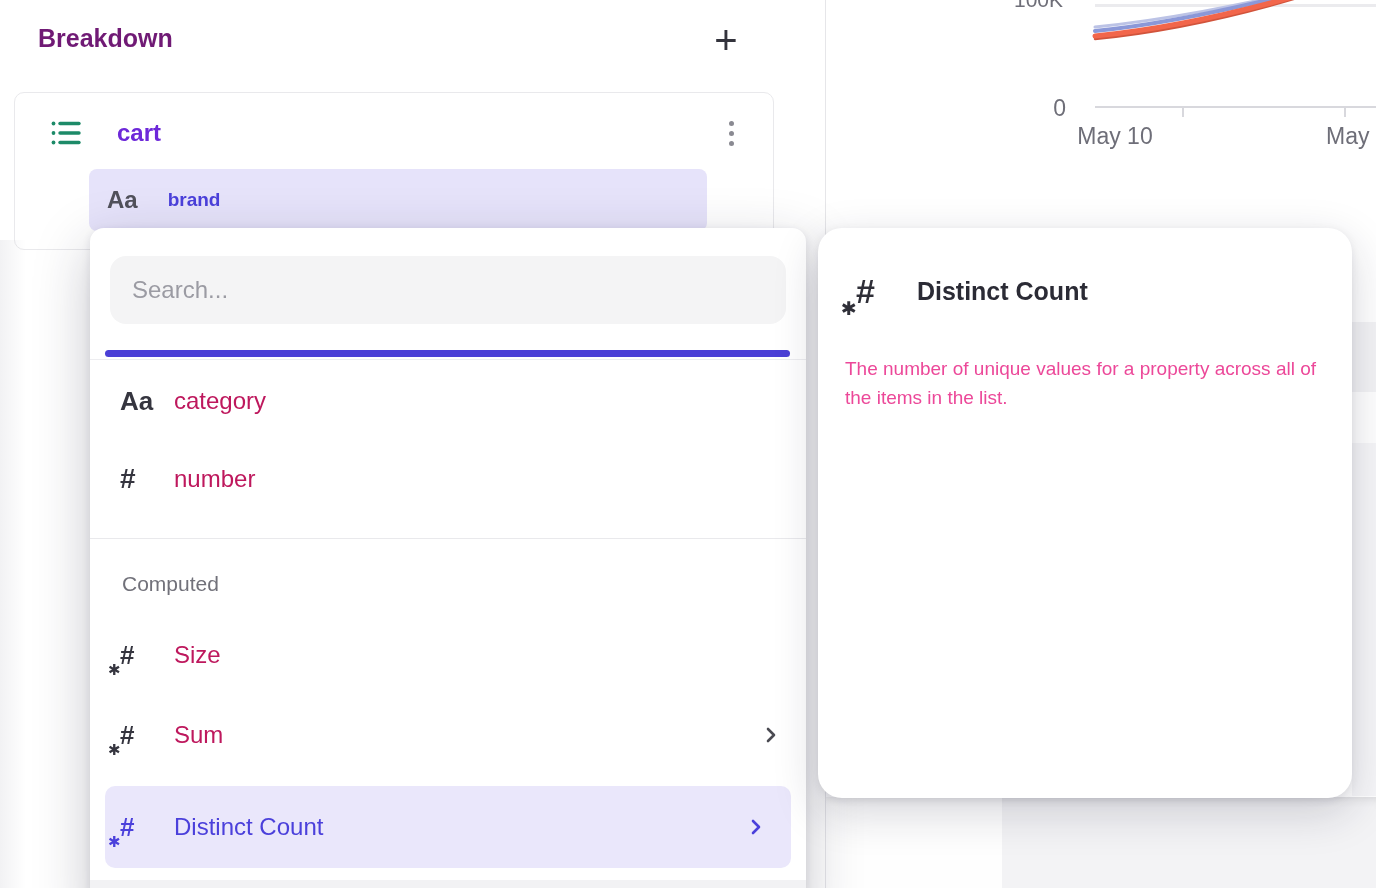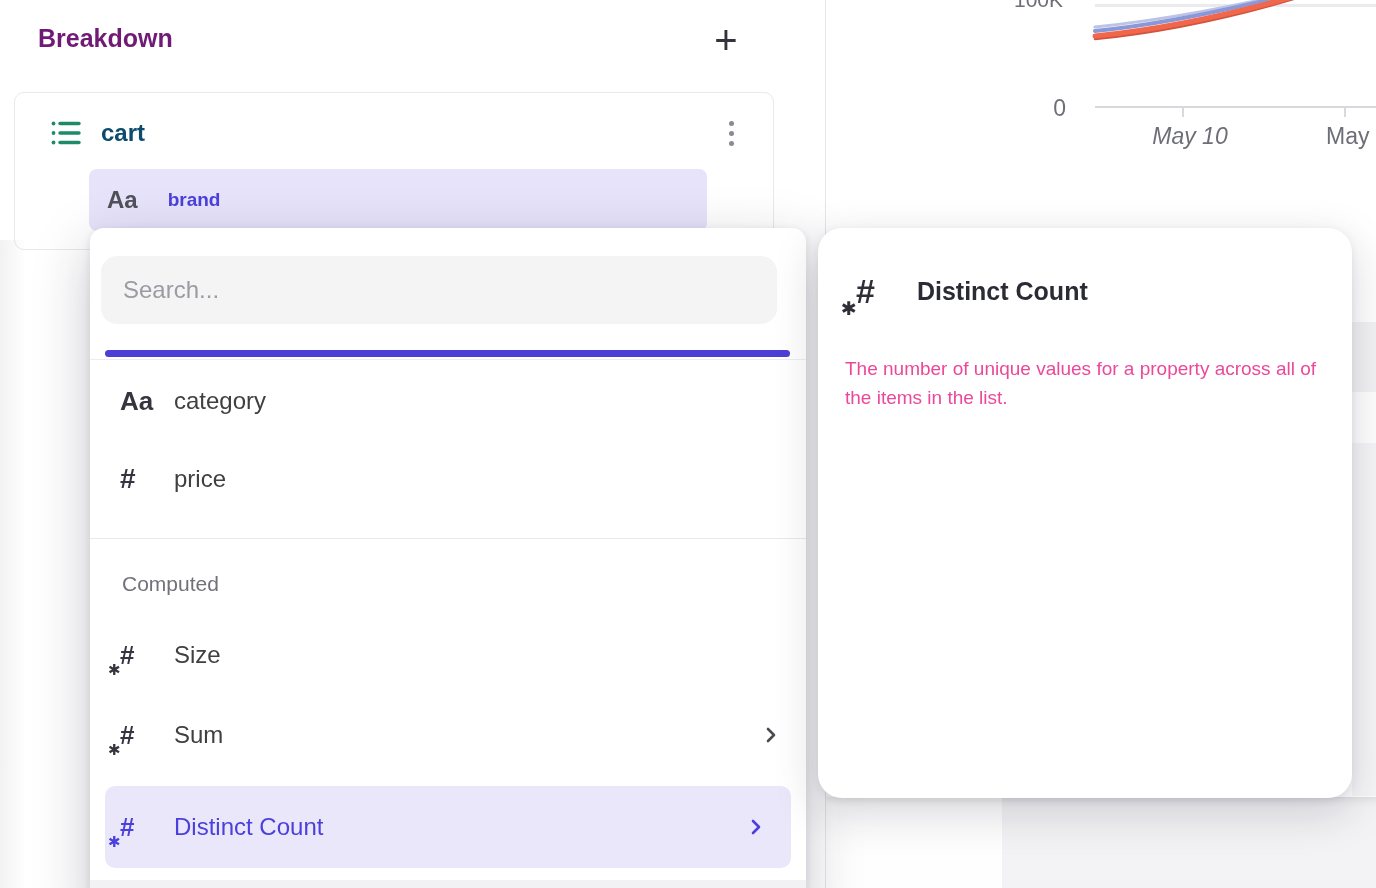--- a/index.html
+++ b/index.html
@@ -18,58 +18,58 @@
                   box-shadow: inset 0 10px 10px -8px rgba(0,0,0,.07); }
 
   .gridline-100k { position:absolute; left:1095px; top:4px; width:281px; height:3px; background:#ebebee; }
   .chart-lines { position:absolute; left:1095px; top:0; width:281px; height:60px; overflow:visible; }
   .x-axis { position:absolute; left:1095px; top:106px; width:281px; height:2px; background:#d8d8dd; }
   .x-tick { position:absolute; top:108px; width:2px; height:9px; background:#d8d8dd; }
   .tick-1 { left:1182px; } .tick-2 { left:1344px; }
   .axis-label { position:absolute; color:#6e6e78; font-size:23px; white-space:nowrap; }
   .y-100k { left:1014px; top:-12px; font-size:21px; }
   .y-0 { left:1030px; top:95px; width:36px; text-align:right; }
-  .x-may10 { left:1148px; top:123px; width:84px; text-align:center;font-style:italic; }
+  .x-may10 { left:1073px; top:123px; width:84px; text-align:center; }
   .x-may1 { left:1326px; top:123px; }
 
   
   .panel-title { position:absolute; left:38px; top:24px; font-size:25px; font-weight:700; color:#701a75; }
   .add-btn { position:absolute; left:704px; top:18px; width:44px; height:44px; display:flex;
              align-items:center; justify-content:center; cursor:pointer; background:none; border:none; }
   .add-btn span { font-size:40px; font-weight:300; color:#33333c; line-height:1; }
 
   .cart-card { position:absolute; left:14px; top:92px; width:760px; height:158px; background:#fff;
                border:1px solid #e9e9ec; border-radius:10px; }
   .cart-row { position:absolute; left:0; top:14px; width:100%; height:52px; display:flex; align-items:center; }
   .list-icon { margin-left:36px; width:30px; height:26px; flex:0 0 auto; }
-  .cart-label { margin-left:20px; font-size:24px; font-weight:600; color:#0c4a6e; }
+  .cart-label { margin-left:36px; font-size:24px; font-weight:600; color:#6d28d9; }
   .kebab { position:absolute; right:22px; top:6px; width:40px; height:40px; display:flex; flex-direction:column;
            align-items:center; justify-content:center; gap:5px; cursor:pointer; background:none; border:none; }
   .kebab i { width:5px; height:5px; border-radius:50%; background:#8a8a92; }
   .brand-chip { position:absolute; left:74px; top:76px; width:618px; height:62px; border-radius:8px;
                 background:#e6e3fa; display:flex; align-items:center; cursor:pointer; }
   .brand-chip .type-ic { margin-left:18px; font-size:24px; font-weight:700; color:#51515b; }
   .brand-chip .brand-name { margin-left:30px; font-size:19px; font-weight:600; color:#4b40db; }
 
   
   .dropdown { position:absolute; left:90px; top:228px; width:716px; height:690px; background:#fff;
               border-radius:14px; box-shadow:0 18px 55px rgba(30,30,55,.25), 0 2px 8px rgba(30,30,55,.10); }
-  .search-input { position:absolute; left:11px; top:28px; width:676px; height:68px; background:#f4f4f5;
+  .search-input { position:absolute; left:20px; top:28px; width:676px; height:68px; background:#f4f4f5;
                   border:none; border-radius:16px; padding:0 22px; font-size:24px;
                   font-family:inherit; color:#6d28d9; outline:none; }
   .search-input::placeholder { color:#9b9ba3; }
   .tab-indicator { position:absolute; left:15px; top:122px; width:685px; height:7px; border-radius:4px; background:#4b3fd6; }
   .head-divider { position:absolute; left:0; top:131px; width:716px; height:1px; background:#ededf0; }
 
   .dd-row { position:absolute; left:0; width:716px; height:78px; display:flex; align-items:center; cursor:pointer; }
   .row-category { top:134px; } .row-price { top:212px; }
   .dd-row .ic { width:40px; margin-left:30px; flex:0 0 auto; font-weight:700; color:#35353f; }
   .ic-aa { font-size:26px; }
   .ic-hash { font-size:28px; font-weight:600; }
-  .dd-row .lbl { margin-left:14px; font-size:24px; color:#404040; }
+  .dd-row .lbl { margin-left:14px; font-size:24px; color:#be185d; }
 
   .mid-divider { position:absolute; left:0; top:310px; width:716px; height:1px; background:#e9e9ec; }
   .section-label { position:absolute; left:32px; top:344px; font-size:21px; color:#71717a; }
 
   .computed-ic { position:relative; width:40px; margin-left:30px; flex:0 0 auto; font-size:26px;
                  font-weight:600; color:#35353f; }
   .computed-ic .star { position:absolute; left:-12px; bottom:-8px; font-size:15px; }
   .row-size { top:388px; } .row-sum { top:468px; }
   .row-distinct { top:558px; left:15px; width:686px; height:82px; border-radius:10px; background:#eae7fb; }
   .row-distinct .computed-ic, .row-distinct .lbl { color:#4b40db; }
@@ -149,21 +149,21 @@
     <input class="search-input" type="text" placeholder="Search..." style="">
     <div class="tab-indicator"></div>
     <div class="head-divider"></div>
 
     <div class="dd-row row-category">
       <span class="ic ic-aa">Aa</span>
       <span class="lbl">category</span>
     </div>
     <div class="dd-row row-price">
       <span class="ic ic-hash">#</span>
-      <span class="lbl">price</span>
+      <span class="lbl">number</span>
     </div>
 
     <div class="mid-divider"></div>
     <div class="section-label">Computed</div>
 
     <div class="dd-row row-size">
       <span class="computed-ic">
         <span>#</span>
         <span class="star">✱</span>
       </span>

